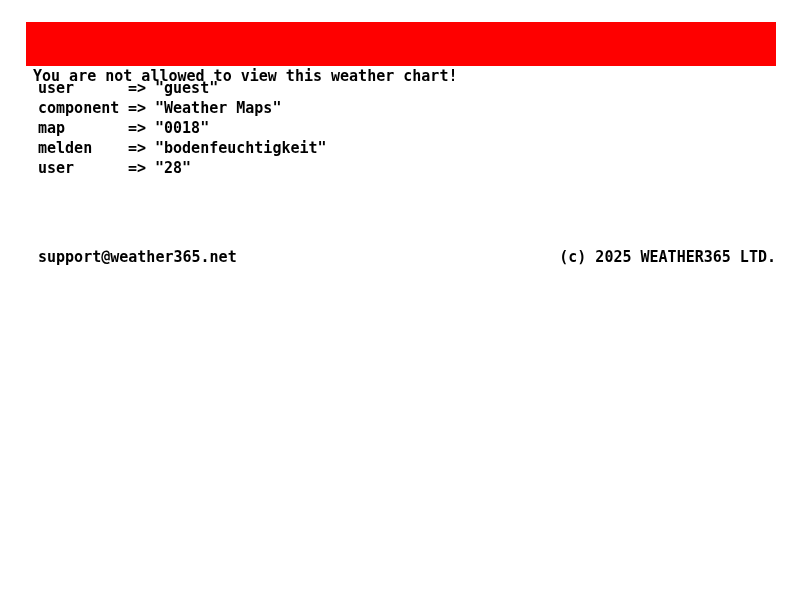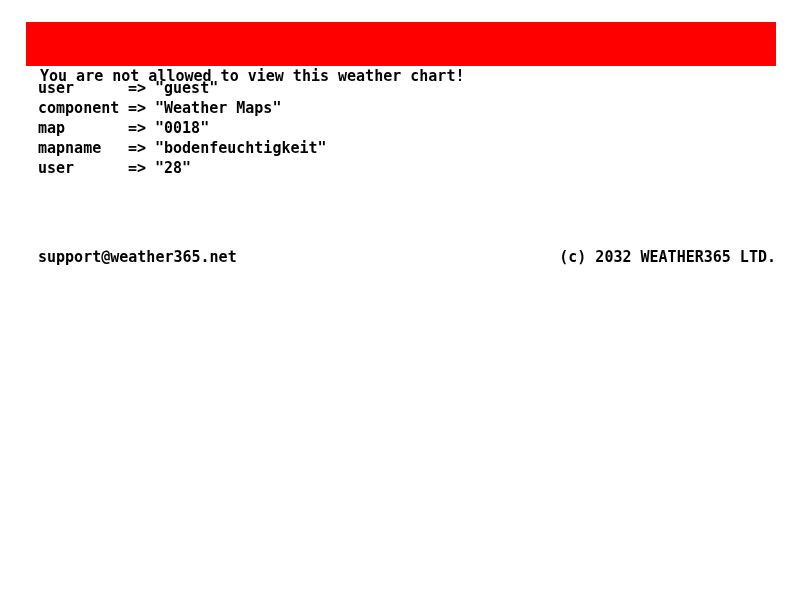--- a/index.html
+++ b/index.html
@@ -47,51 +47,51 @@
     justify-content: space-between;
     white-space: pre;
   }
   .footer .email { padding-left: 12px; }
 </style>
 </head>
 <body>
 
 <div class="page">
 
-  <div class="banner banner-error" style="background: rgb(254, 0, 0);">
+  <div class="banner banner-error" style="background: rgb(254, 0, 0); padding-left: 7px;">
     <div>You are not allowed to view this weather chart!</div>
   </div>
 
   <div class="params">
     <div class="param-row">
       <span class="param-key">user</span>
       <span class="param-arrow">=&gt;</span>
       <span class="param-value">"guest"</span>
     </div>
     <div class="param-row">
       <span class="param-key">component</span>
       <span class="param-arrow">=&gt;</span>
       <span class="param-value">"Weather Maps"</span>
     </div>
     <div class="param-row">
       <span class="param-key">map</span>
       <span class="param-arrow">=&gt;</span>
       <span class="param-value">"0018"</span>
     </div>
     <div class="param-row">
-      <span class="param-key">mapname</span>
+      <span class="param-key">melden</span>
       <span class="param-arrow">=&gt;</span>
       <span class="param-value">"bodenfeuchtigkeit"</span>
     </div>
     <div class="param-row">
       <span class="param-key">user</span>
       <span class="param-arrow">=&gt;</span>
       <span class="param-value">"28"</span>
     </div>
   </div>
 
 
   <div class="footer">
     <span class="email">support@weather365.net</span>
-    <span class="copyright">(c) 2032 WEATHER365 LTD.</span>
+    <span class="copyright">(c) 2025 WEATHER365 LTD.</span>
   </div>
 
 </div>
 
 </body></html>

